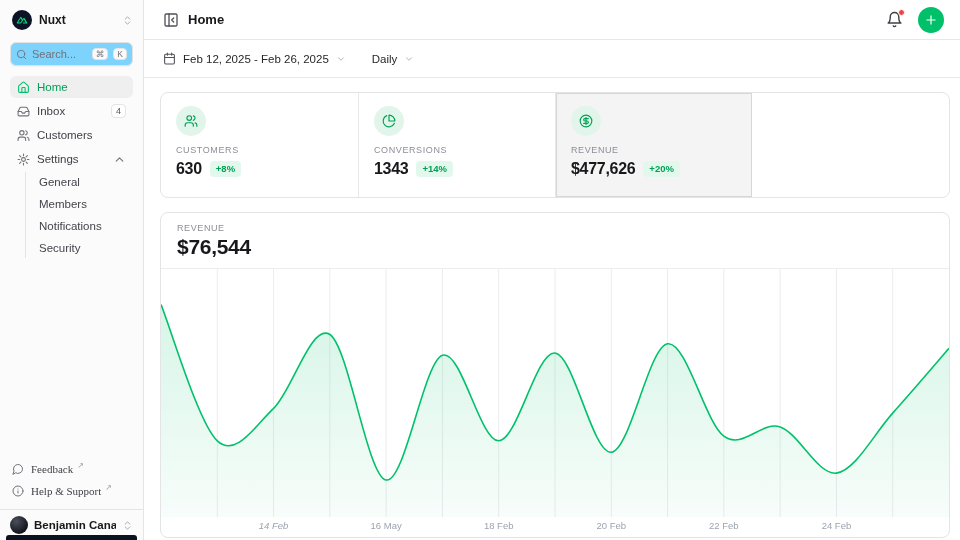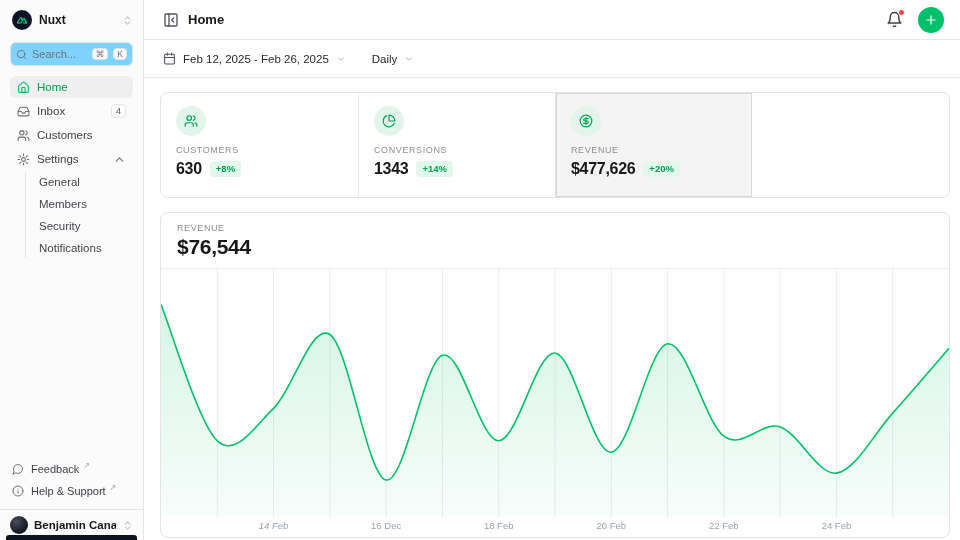--- a/index.html
+++ b/index.html
@@ -32,21 +32,21 @@
   .nav-item.active { background:#efefef; color:#00a155; }
   .nav-item.active svg { color:#00c16a; }
   .count-badge { margin-left:auto; border:1px solid #e4e4e7; background:#fff; border-radius:4px;
     font-size:9px; color:#52525b; padding:1px 4px; line-height:1.2; }
   .trail { margin-left:auto; width:11px; height:11px; color:#9ca3af; }
   .subnav { margin-left:15px; border-left:1px solid #e4e4e7; display:flex; flex-direction:column; gap:2px; }
   .sub-item { height:20px; display:flex; align-items:center; padding-left:13px; font-size:11.5px;
     color:#44444c; font-weight:500; cursor:pointer; border-radius:0 6px 6px 0; }
   .side-foot { margin-top:auto; padding:6px 10px 8px; display:flex; flex-direction:column; gap:2px; }
   .foot-item { height:20px; display:flex; align-items:center; gap:7px; font-size:11px; font-weight:500;
-    color:#3f3f46; padding:0 2px; cursor:pointer; }
+    color:#3f3f46; padding:0 2px; cursor:pointer;font-family:Liberation Serif, serif; }
   .foot-item svg { width:12px; height:12px; color:#71717a; }
   .ext { font-size:8px; color:#9ca3af; align-self:flex-start; margin:2px 0 0 -3px; }
   .user-row { border-top:1px solid #e5e5e8; padding:6px 10px; display:flex; align-items:center; gap:6px; }
   .avatar { width:18px; height:18px; border-radius:50%; flex:none;
     background:radial-gradient(circle at 35% 30%, #4a4f5c 0%, #14161d 70%); }
   .user-name { font-size:11.5px; font-weight:700; flex:1; white-space:nowrap; overflow:hidden; }
   .dark-bar { position:absolute; bottom:0; left:6px; width:131px; height:5px; background:#0b1220;
     border-radius:3px 3px 0 0; }
 
   
@@ -159,24 +159,24 @@
           </svg>
       </div>
       <div class="subnav">
         <div class="sub-item">
             <span>General</span>
           </div>
         <div class="sub-item">
             <span>Members</span>
           </div>
         <div class="sub-item">
+            <span>Notifications</span>
+          </div>
+        <div class="sub-item">
             <span>Security</span>
-          </div>
-        <div class="sub-item">
-            <span>Notifications</span>
           </div>
       </div>
     </nav>
 
     <div class="side-foot">
       <div class="foot-item">
         <svg class="ic" viewBox="0 0 24 24">
             <path d="M7.9 20A9 9 0 1 0 4 16.1L2 22z"></path>
           </svg>
         <span>Feedback</span>
@@ -318,21 +318,21 @@
               <line x1="562.8571428571429" x2="562.8571428571429" y1="0" y2="248" stroke="#ececee" stroke-width="1"></line>
               <line x1="619.1428571428571" x2="619.1428571428571" y1="0" y2="248" stroke="#ececee" stroke-width="1"></line>
               <line x1="675.4285714285714" x2="675.4285714285714" y1="0" y2="248" stroke="#ececee" stroke-width="1"></line>
               <line x1="731.7142857142857" x2="731.7142857142857" y1="0" y2="248" stroke="#ececee" stroke-width="1"></line>
               <path d="M0,35.47999999999999C9.4,58.2 37.5,154.4 56.3,171.8C75.0,189.1 93.8,157.1 112.6,139.4C131.3,121.7 150.1,53.6 168.9,65.5C187.6,77.4 206.4,207.6 225.1,211.0C243.9,214.5 262.7,92.8 281.4,86.3C300.2,79.8 319.0,172.2 337.7,171.8C356.5,171.4 375.2,82.1 394.0,84.0C412.8,85.9 431.5,184.9 450.3,183.3C469.0,181.8 487.8,77.4 506.6,74.8C525.3,72.1 544.1,153.3 562.9,167.2C581.6,181.0 600.4,151.8 619.1,157.9C637.9,164.1 656.7,206.4 675.4,204.1C694.2,201.8 713.0,164.8 731.7,144.1C750.5,123.3 778.6,90.2 788.0,79.4L788,248L0,248Z" fill="url(#gfill)"></path>
               <path d="M0,35.47999999999999C9.4,58.2 37.5,154.4 56.3,171.8C75.0,189.1 93.8,157.1 112.6,139.4C131.3,121.7 150.1,53.6 168.9,65.5C187.6,77.4 206.4,207.6 225.1,211.0C243.9,214.5 262.7,92.8 281.4,86.3C300.2,79.8 319.0,172.2 337.7,171.8C356.5,171.4 375.2,82.1 394.0,84.0C412.8,85.9 431.5,184.9 450.3,183.3C469.0,181.8 487.8,77.4 506.6,74.8C525.3,72.1 544.1,153.3 562.9,167.2C581.6,181.0 600.4,151.8 619.1,157.9C637.9,164.1 656.7,206.4 675.4,204.1C694.2,201.8 713.0,164.8 731.7,144.1C750.5,123.3 778.6,90.2 788.0,79.4" fill="none" stroke="#00c16a" stroke-width="1.6" vector-effect="non-scaling-stroke"></path>
             </svg>
         </div>
         <div class="xlabels" id="xlabels">
             <span style="left: 14.2857%; font-style: italic;">14 Feb</span>
-            <span style="left: 28.5714%;">16 Dec</span>
+            <span style="left: 28.5714%;">16 May</span>
             <span style="left: 42.8571%;">18 Feb</span>
             <span style="left: 57.1429%;">20 Feb</span>
             <span style="left: 71.4286%;">22 Feb</span>
             <span style="left: 85.7143%;">24 Feb</span>
           </div>
       </div>
 
     </div>
   </main>
 </div>

